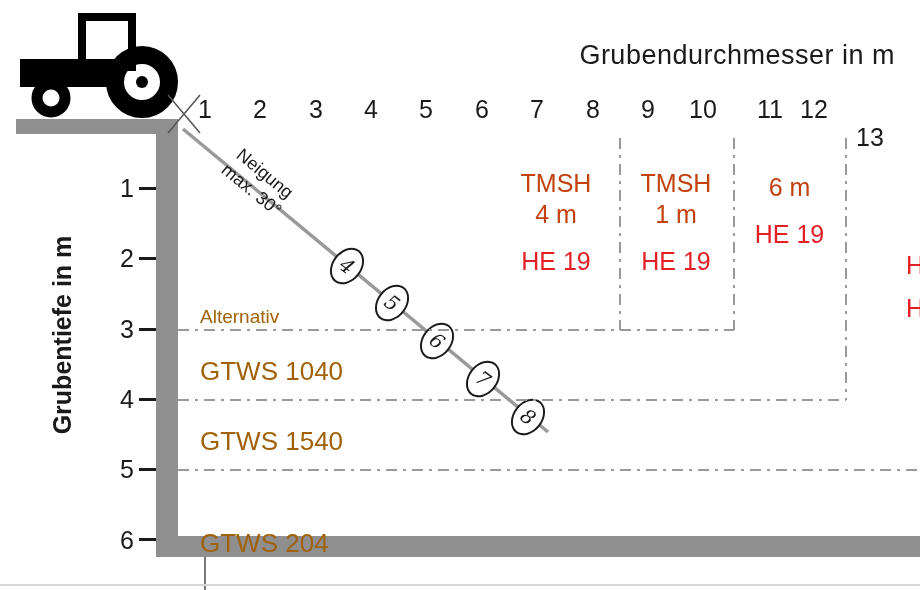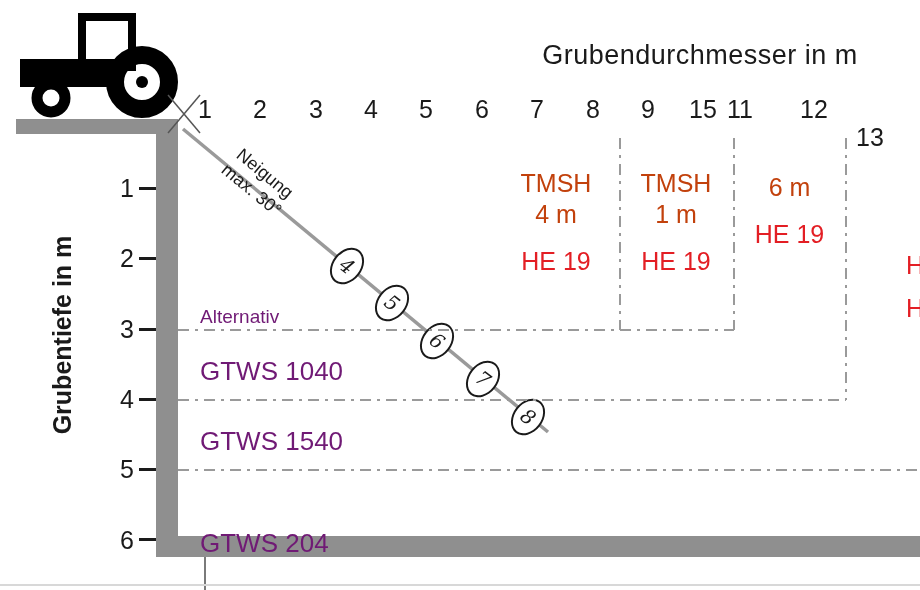--- a/index.html
+++ b/index.html
@@ -7,38 +7,38 @@
     position:relative;width:920px;height:590px;overflow:hidden;background:#fff;
     font-family:"Liberation Sans",sans-serif;color:#1a1a1a;
     -webkit-user-select:none;user-select:none;
   }
   .abs{position:absolute;}
 
   
   .bar{position:absolute;background:#8f8f8f;}
 
   
-  .top-title{position:absolute;left:505px;top:40px;width:390px;text-align:center;
+  .top-title{position:absolute;left:505px;top:40px;width:390px;text-align:right;
     font-size:27px;letter-spacing:0.5px;color:#1a1a1a;}
   .left-title{position:absolute;left:-88px;top:320px;width:300px;height:30px;line-height:30px;
     text-align:center;font-size:25px;font-weight:bold;transform:rotate(-90deg);color:#1a1a1a;}
 
   
   .dtick{position:absolute;top:94px;transform:translateX(-50%);font-size:25px;line-height:30px;}
   .depthnum{position:absolute;left:94px;width:40px;text-align:right;font-size:25px;line-height:30px;}
   .depthtick{position:absolute;left:139px;width:17px;height:3px;background:#1a1a1a;}
 
   
   .hline{position:absolute;height:2px;
     background:repeating-linear-gradient(90deg,#9a9a9a 0 11px,transparent 11px 17px,#9a9a9a 17px 20px,transparent 20px 26px);}
   .vsep{position:absolute;width:2px;
     background:repeating-linear-gradient(180deg,#9a9a9a 0 11px,transparent 11px 17px,#9a9a9a 17px 20px,transparent 20px 26px);}
 
   
-  .rowlabel{position:absolute;left:200px;color:#701a75;font-size:26px;line-height:28px;}
+  .rowlabel{position:absolute;left:200px;color:#a16207;font-size:26px;line-height:28px;}
   .rowlabel.small{font-size:19px;}
 
   
   .col{position:absolute;text-align:center;font-size:25px;line-height:31px;}
   .col .model,.col .len{display:block;color:#c2410c;}
   .col .drive{display:block;color:#e31e24;}
   .col .gap{display:block;height:16px;}
 
   .edge-frag{position:absolute;left:906px;top:250px;width:14px;overflow:hidden;
     color:#e31e24;font-size:25px;line-height:30px;}
@@ -83,22 +83,22 @@
 
   <span class="dtick" style="left:205px;">1</span>
   <span class="dtick" style="left:260px;">2</span>
   <span class="dtick" style="left:316px;">3</span>
   <span class="dtick" style="left:371px;">4</span>
   <span class="dtick" style="left:426px;">5</span>
   <span class="dtick" style="left:482px;">6</span>
   <span class="dtick" style="left:537px;">7</span>
   <span class="dtick" style="left:593px;">8</span>
   <span class="dtick" style="left:648px;">9</span>
-  <span class="dtick" style="left:703px;">15</span>
-  <span class="dtick" style="left:740px;">11</span>
+  <span class="dtick" style="left:703px;">10</span>
+  <span class="dtick" style="left:770px;">11</span>
   <span class="dtick" style="left:814px;">12</span>
   <span class="dtick" style="left:870px;margin-top:28px;">13</span>
 
   <span class="depthnum" style="top:173px;">1</span>
   <span class="depthnum" style="top:243px;">2</span>
   <span class="depthnum" style="top:314px;">3</span>
   <span class="depthnum" style="top:384px;">4</span>
   <span class="depthnum" style="top:454px;">5</span>
   <span class="depthnum" style="top:525px;">6</span>
   <div class="depthtick" style="top:187px;"></div>

